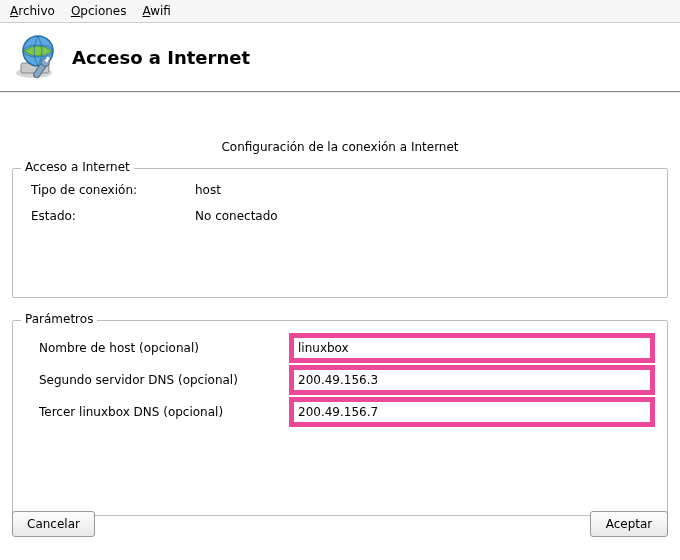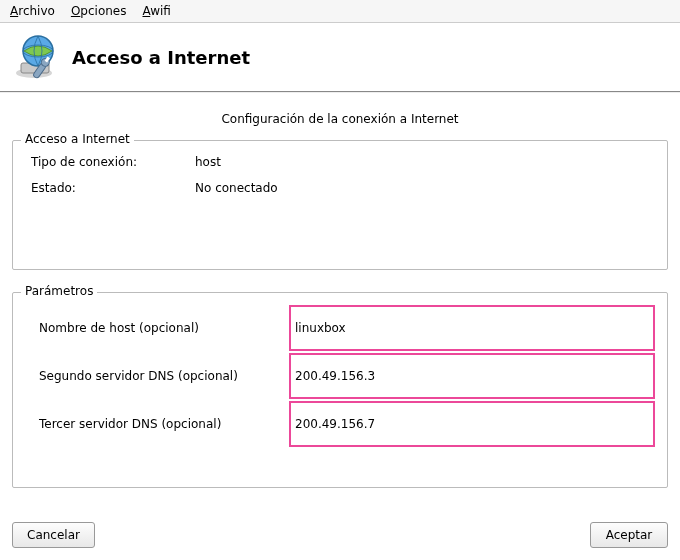--- a/index.html
+++ b/index.html
@@ -40,20 +40,21 @@
 .header-title {
   font-size: 18px;
   font-weight: bold;
 }
 .content {
   padding: 12px 12px 0 12px;
 }
 .subtitle {
   text-align: center;
   padding: 8px 0 14px 0;
+  margin-top: 28px;
 }
 .fieldset {
   border: 1px solid #bbb;
   border-radius: 2px;
   padding: 10px 12px 12px 12px;
   margin-bottom: 22px;
   position: relative;
 }
 .legend {
   position: absolute;
@@ -79,30 +80,30 @@
 .param-row {
   display: flex;
   align-items: center;
   margin: 2px 0;
   padding-left: 14px;
   gap: 20px;
 }
 .param-label { width: 230px; }
 .param-input {
   flex: 1;
-  border: 2px solid #ec4899;
-  padding: 21px 4px;
+  border: 5px solid #ec4899;
+  padding: 10px 4px;
   font-family: inherit;
   font-size: 12px;
   background: #fff;
   height: 22px;
 }
 .button-bar {
   position: absolute;
-  bottom: 12px;
+  bottom: 23px;
   left: 12px;
   right: 12px;
   display: flex;
   justify-content: space-between;
 }
 .btn {
   min-width: 78px;
   padding: 5px 14px;
   border: 1px solid #999;
   border-radius: 3px;
@@ -161,21 +162,21 @@
 
     <div class="param-row">
       <span class="param-label">Nombre de host (opcional)</span>
       <input class="param-input" type="text" value="linuxbox" style="">
     </div>
     <div class="param-row">
       <span class="param-label">Segundo servidor DNS (opcional)</span>
       <input class="param-input" type="text" value="200.49.156.3" style="">
     </div>
     <div class="param-row">
-      <span class="param-label">Tercer servidor DNS (opcional)</span>
+      <span class="param-label">Tercer linuxbox DNS (opcional)</span>
       <input class="param-input" type="text" value="200.49.156.7" style="">
     </div>
   </div>
 </div>
 
 <div class="button-bar">
   <button class="btn">Cancelar</button>
   <button class="btn">Aceptar</button>
 </div>
 

